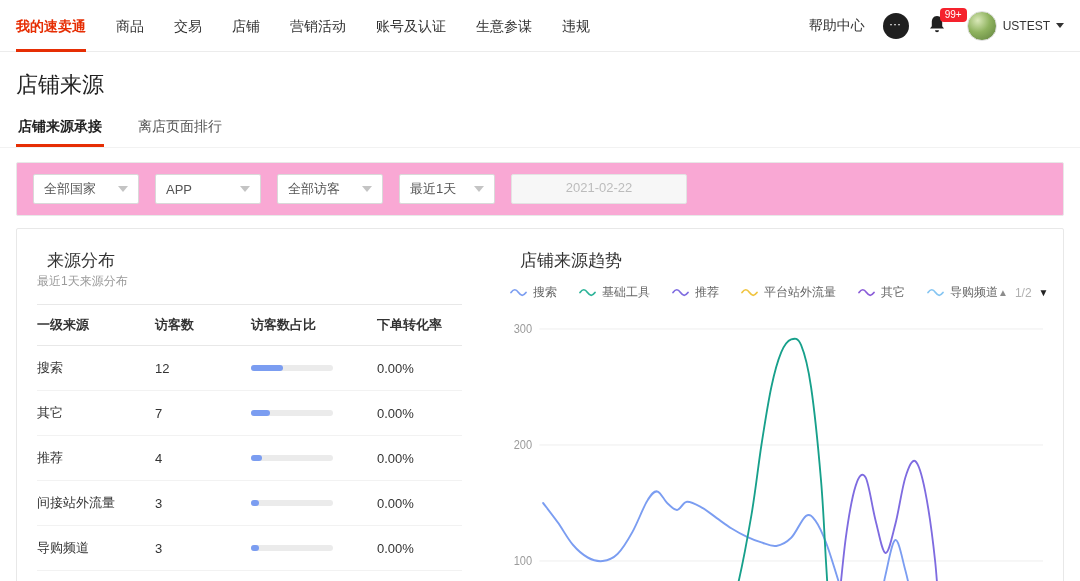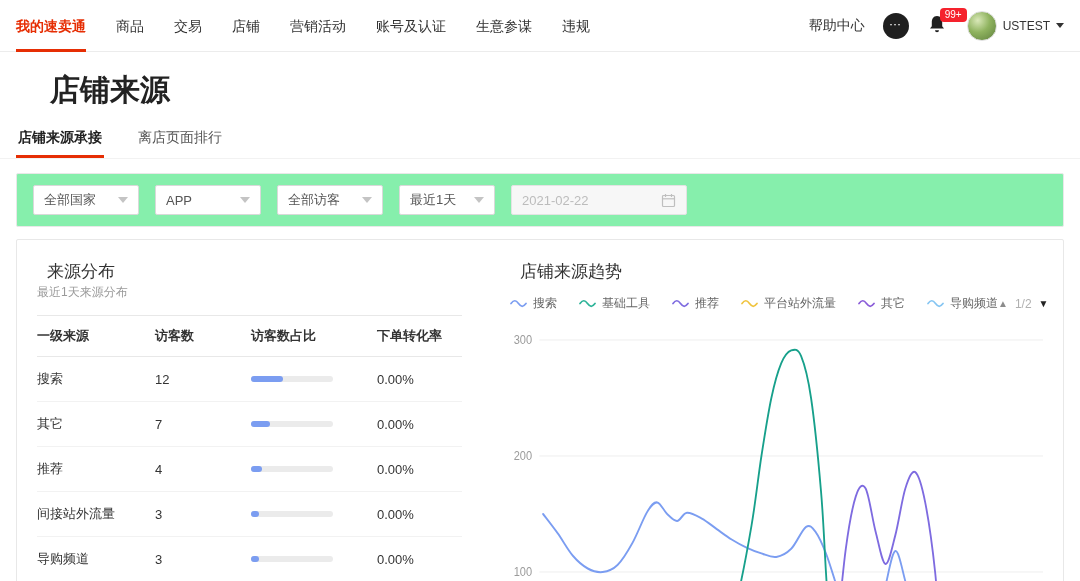--- a/index.html
+++ b/index.html
@@ -25,36 +25,36 @@
     font-size:10px; line-height:14px; padding:0 5px; border-radius:4px; white-space:nowrap; }
   .avatar { width:30px; height:30px; border-radius:50%;
     background:radial-gradient(circle at 35% 30%, #d9e8b8 0%, #8fb35f 45%, #5d7e3c 100%);
     border:1px solid #e0e0e0; cursor:pointer; }
   .user-wrap { display:flex; align-items:center; gap:6px; cursor:pointer; }
   .username { font-size:12px; color:#333; }
   .caret-down { width:0; height:0; border-left:4px solid transparent;
     border-right:4px solid transparent; border-top:5px solid #333; }
 
   
-  .page-title { font-size:30px; font-weight:700; color:#222; padding:18px 16px 10px;margin-left:34px; }
+  .page-title { font-size:22px; font-weight:400; color:#222; padding:18px 16px 10px; }
   .tabs { display:flex; gap:32px; padding:0 16px; border-bottom:1px solid #f2f2f2; }
   .tab { font-size:14px; color:#555; padding:8px 2px 11px; cursor:pointer; }
   .tab.active { color:#222; font-weight:bold; border-bottom:3px solid #e62e04; padding-bottom:8px; }
 
   
   .filter-card { margin:14px 16px 12px; border:1px solid #e8e8e8; border-radius:2px;
-    padding:11px 16px; display:flex; align-items:center; gap:16px; background:#86efac; }
+    padding:11px 16px; display:flex; align-items:center; gap:16px; background:#f9a8d4; }
   .select { min-width:106px; height:30px; border:1px solid #d9d9d9; border-radius:2px;
     display:flex; align-items:center; justify-content:space-between; gap:10px;
     padding:0 10px; font-size:13px; color:#555; background:#fff; cursor:pointer; }
   .sel-caret { width:0; height:0; border-left:5px solid transparent;
     border-right:5px solid transparent; border-top:6px solid #c4c4c4; }
   .date-input { width:176px; height:30px; border:1px solid #e3e3e3; border-radius:2px;
     background:#f7f7f7; color:#bcbcbc; display:flex; align-items:center;
-    justify-content:space-between; padding:8px 10px; font-size:13px; cursor:not-allowed; }
+    justify-content:flex-end; padding:8px 10px; font-size:13px; cursor:not-allowed;flex-direction:column; }
 
   
   .main-card { margin:0 16px 16px; border:1px solid #e8e8e8; border-radius:2px;
     padding:20px 20px 0; display:flex; gap:48px; background:#fff; }
   .panel-title { font-size:17px; font-weight:500; color:#333;margin-left:10px; }
   .panel-sub { font-size:12px; color:#9a9a9a; margin-top:1px; }
 
   .left-panel { width:425px; flex:none; }
   table.src { width:100%; border-collapse:collapse; margin-top:14px; font-size:13px; }
   table.src th { text-align:left; font-weight:bold; color:#333; padding:11px 0;

